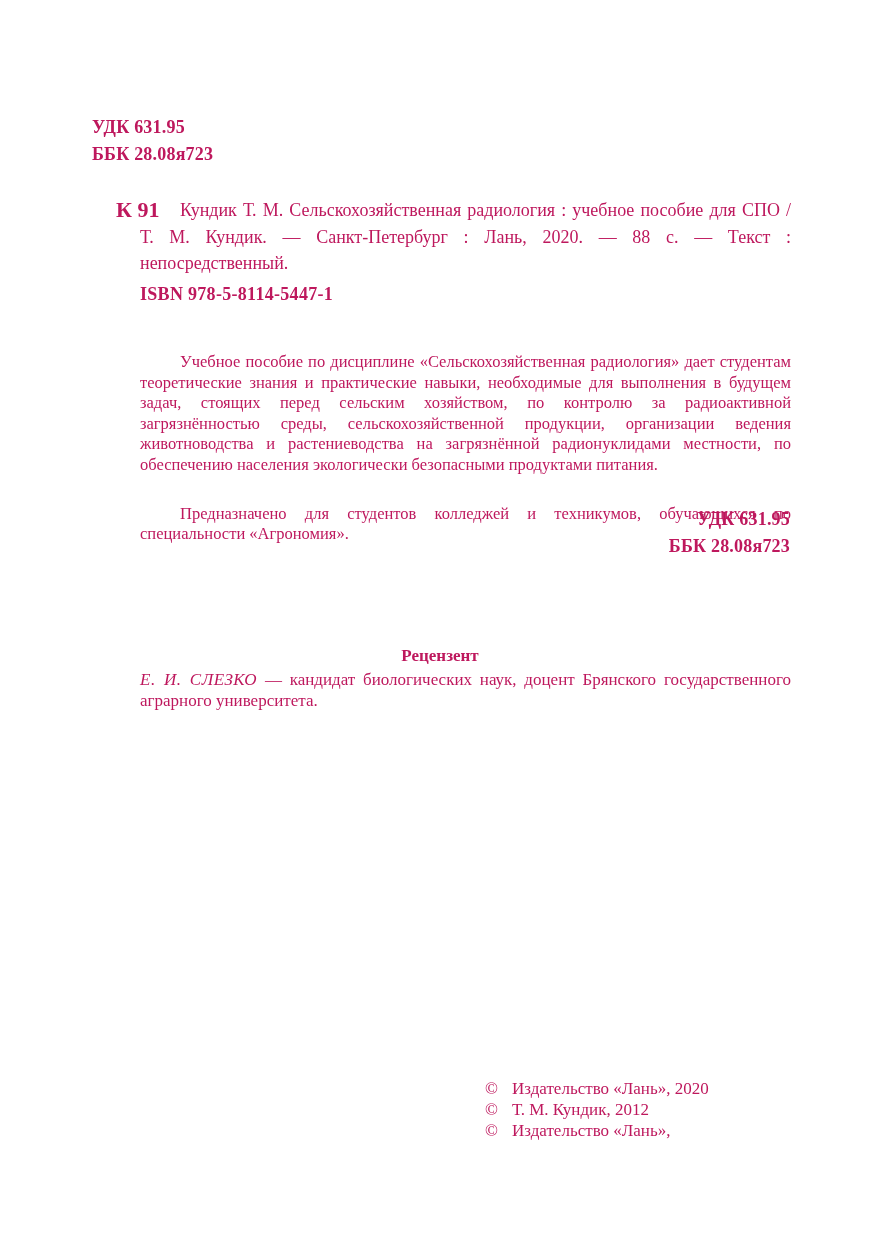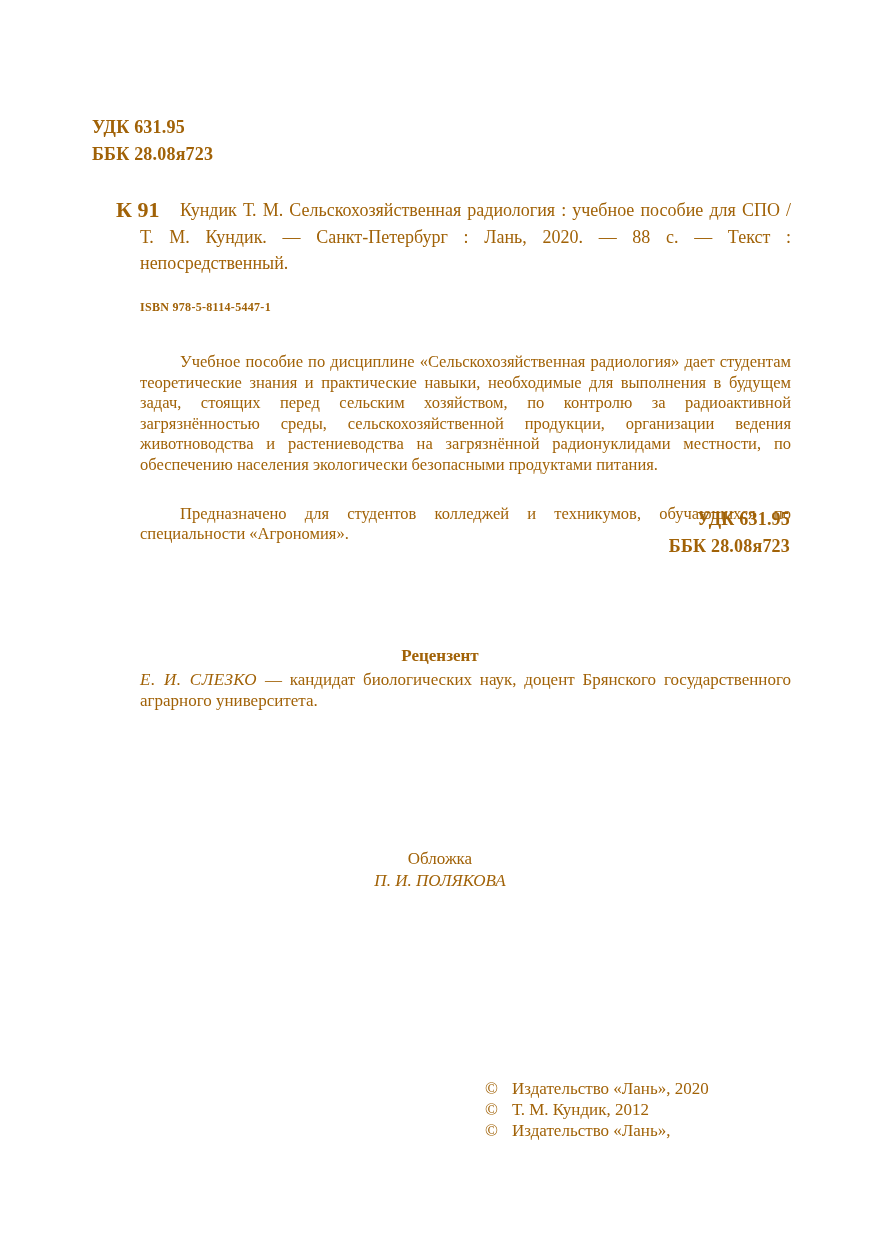--- a/index.html
+++ b/index.html
@@ -4,21 +4,21 @@
 <style>
   * { margin: 0; padding: 0; box-sizing: border-box; }
   html, body { background: #e9e9e9; }
   .page {
     position: relative;
     width: 875px;
     height: 1241px;
     margin: 0 auto;
     background: #ffffff;
     font-family: "Liberation Serif", "DejaVu Serif", serif;
-    color: #a16207;
+    color: #be185d;
     overflow: hidden;
   }
   .abs { position: absolute; }
   .bold { font-weight: normal; }
   .italic { font-style: italic; }
 
   .top-codes {
     left: 92px; top: 114px;
     font-size: 18px; font-weight: bold; line-height: 27px;
     letter-spacing: 0.2px;
@@ -28,22 +28,22 @@
     left: 84px; top: 197px;
     font-size: 22px; font-weight: bold; margin-left: 32px;
   }
   .bib {
     left: 140px; top: 197px; width: 651px;
     font-size: 18px; line-height: 26.5px;
     text-align: justify; text-indent: 40px;
   }
 
   .isbn {
-    left: 140px; top: 300px;
-    font-size: 12px; font-weight: bold;
+    left: 140px; top: 284px;
+    font-size: 18px; font-weight: bold;
     letter-spacing: 0.3px;
   }
 
   .annot {
     left: 140px; top: 324px; width: 651px;
     font-size: 16.5px; line-height: 20.6px;
     text-align: justify;
   }
   .annot p { text-indent: 40px; margin-top: 28px; }
 
@@ -101,24 +101,20 @@
 
   <div class="abs codes-right">
     <div>УДК 631.95</div>
     <div>ББК 28.08я723</div>
   </div>
 
   <div class="abs reviewer-heading">Рецензент</div>
 
   <p class="abs reviewer-text"><span class="italic">Е. И. СЛЕЗКО</span><span> — кандидат биологических наук, доцент Брянского государственного аграрного университета.</span></p>
 
-  <div class="abs cover-block">
-    <div class="bold">Обложка</div>
-    <div class="italic">П. И. ПОЛЯКОВА</div>
-  </div>
 
   <div class="abs copyright">
     <div class="c-row">
       <span class="c-sym">©</span>
       <span>Издательство «Лань», 2020</span>
     </div>
     <div class="c-row">
       <span class="c-sym">©</span>
       <span>Т. М. Кундик, 2012</span>
     </div>

